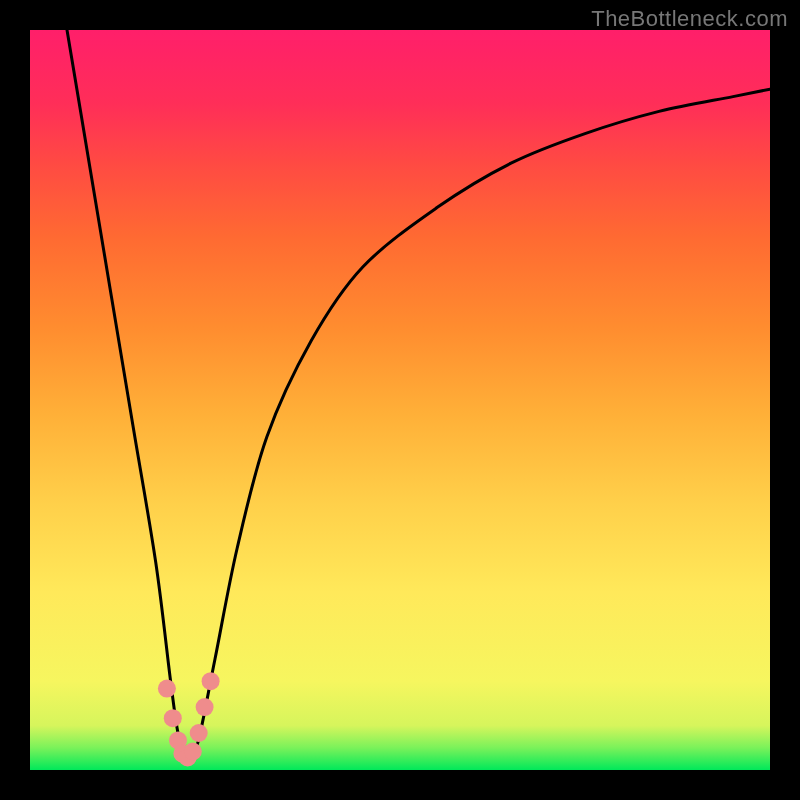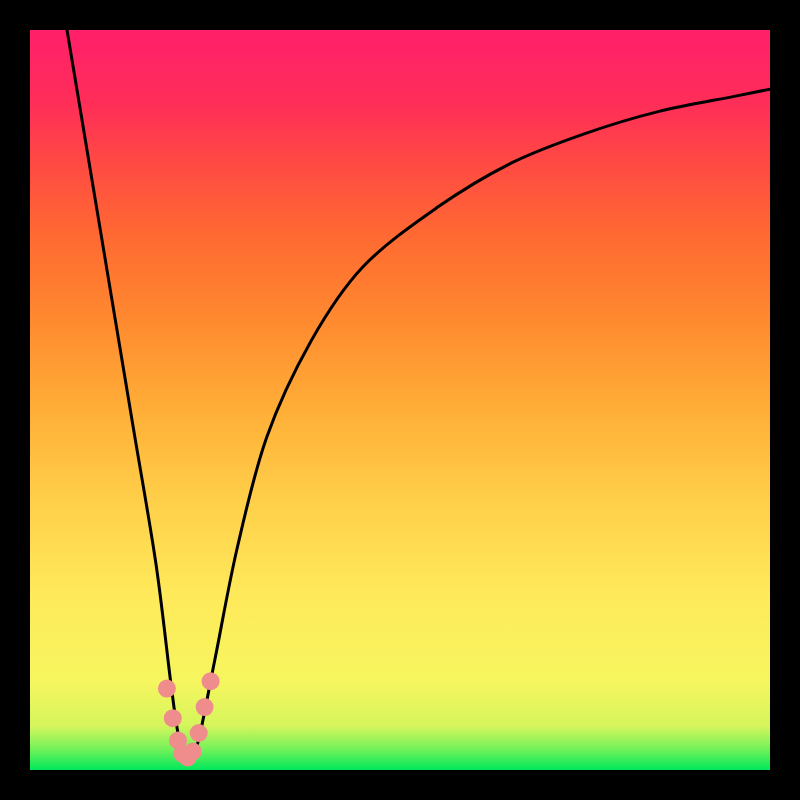--- a/index.html
+++ b/index.html
@@ -66,20 +66,21 @@
     width: 740px;
     height: 740px;
     z-index: 11;
   }
 </style>
 </head>
 <body>
 
 <div class="frame">
 
+  <div class="watermark">TheBottleneck.com</div>
 
   <div class="plot-area">
 
     <svg class="curve" viewBox="0 0 740 740" preserveAspectRatio="none">
       <path id="curve-path" fill="none" stroke="#000" stroke-width="3" stroke-linecap="round" stroke-linejoin="round" d="M 37.0 0.0 C 40.7 22.2, 51.8 88.8, 59.2 133.2 C 66.6 177.6, 74.0 222.0, 81.4 266.4 C 88.8 310.8, 96.2 355.2, 103.6 399.6 C 111.0 444.0, 119.6 490.9, 125.8 532.8 C 132.0 574.7, 136.9 622.8, 140.6 651.2 C 144.3 679.6, 145.5 690.7, 148.0 703.0 C 150.5 715.3, 152.9 721.5, 155.4 725.2 C 157.9 728.9, 160.3 728.9, 162.8 725.2 C 165.3 721.5, 166.5 719.0, 170.2 703.0 C 173.9 687.0, 178.8 659.8, 185.0 629.0 C 191.2 598.2, 198.6 555.0, 207.2 518.0 C 215.8 481.0, 224.5 441.5, 236.8 407.0 C 249.1 372.5, 265.2 339.2, 281.2 310.8 C 297.2 282.4, 312.0 259.0, 333.0 236.8 C 354.0 214.6, 382.3 194.9, 407.0 177.6 C 431.7 160.3, 456.3 145.5, 481.0 133.2 C 505.7 120.9, 530.3 112.2, 555.0 103.6 C 579.7 95.0, 604.3 87.6, 629.0 81.4 C 653.7 75.2, 684.5 70.3, 703.0 66.6 C 721.5 62.9, 733.8 60.4, 740.0 59.2"></path>
     </svg>
 
     <svg class="dots" viewBox="0 0 740 740" preserveAspectRatio="none">
       <g id="dots-group">
           <circle cx="136.9" cy="658.6" r="9" fill="#ef8c8c"></circle>

